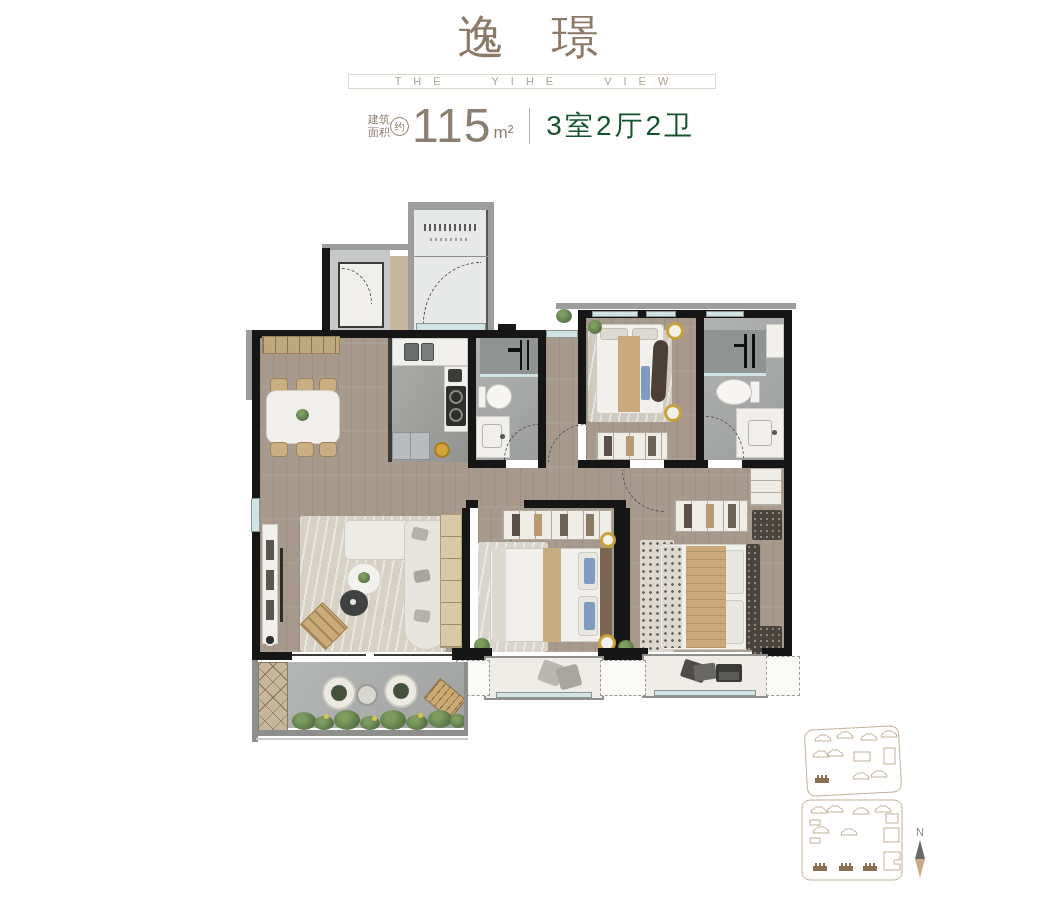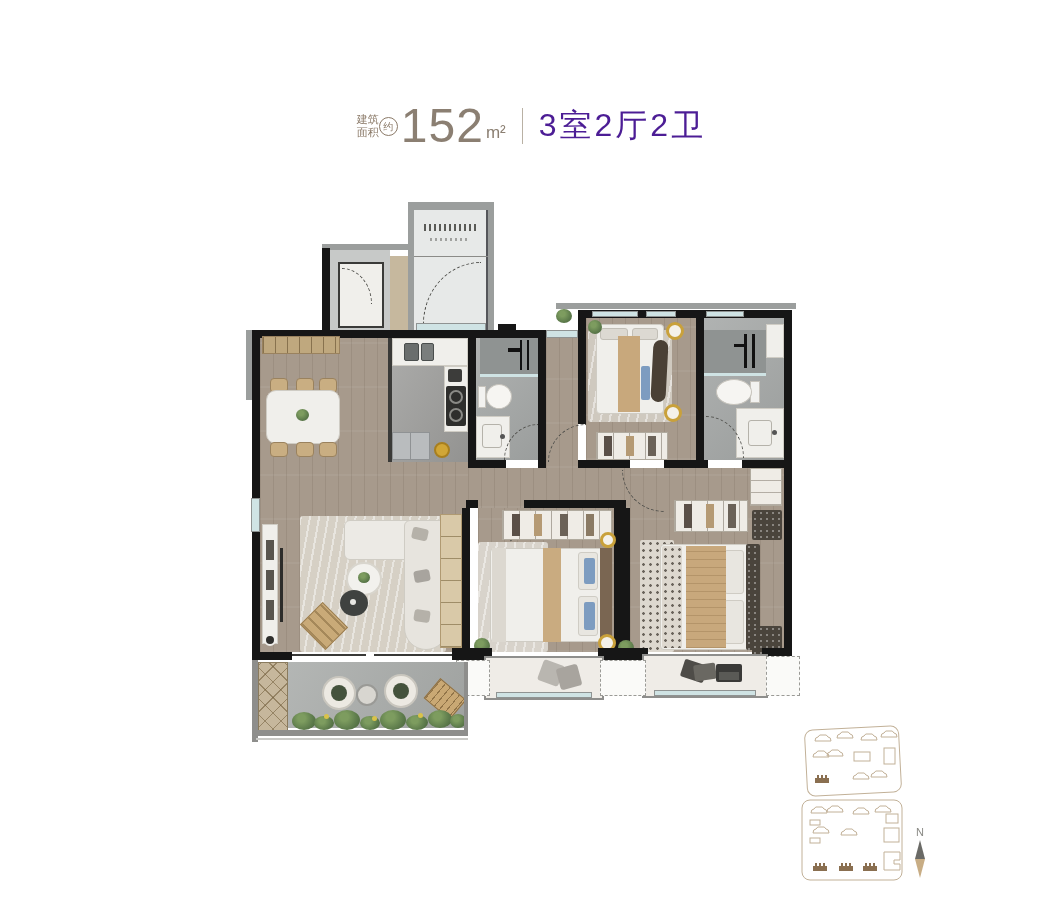--- a/index.html
+++ b/index.html
@@ -32,21 +32,21 @@
          text-align:center;line-height:13px;font-size:11px;letter-spacing:12px;
          word-spacing:24px;color:#b3a694;padding-left:12px;white-space:nowrap;}
   .spec{position:absolute;top:104px;left:0;width:100%;display:flex;
         justify-content:center;align-items:center;color:#8b7a68;}
   .spec .lbl{font-size:11px;line-height:13px;text-align:right;margin-right:0;}
   .spec .circ{width:17px;height:17px;border:1px solid #8b7a68;border-radius:50%;
         font-size:10px;line-height:17px;text-align:center;margin-right:3px;}
   .spec .val{font-size:48px;line-height:44px;font-weight:300;letter-spacing:1px;color:#8b7f72;}
   .spec .unit{font-size:17px;align-self:flex-end;margin:0 0 5px 2px;color:#8b7f72;}
   .spec .divider{width:1px;height:36px;background:#b9b1a4;margin:0 16px;}
-  .spec .layout{font-size:32px;letter-spacing:3px;color:#4c1d95;}
+  .spec .layout{font-size:28px;letter-spacing:3px;color:#14532d;}
 
   
   .foot-head{position:absolute;top:855px;left:0;width:100%;text-align:center;
         font-size:21px;letter-spacing:10px;color:#8b7a68;}
   .foot-desc{position:absolute;top:884px;left:0;width:100%;text-align:center;
         font-size:17px;color:#54544c;letter-spacing:1px;}
 
   
   .compass{position:absolute;left:908px;top:826px;width:24px;text-align:center;}
   .compass .n{font-size:11px;color:#8a8a85;display:block;margin-bottom:2px;}
@@ -72,28 +72,30 @@
   .closet{position:absolute;background:#efece6;border:1px solid #b0aa9e;box-sizing:border-box;
        background-image:repeating-linear-gradient(0deg,rgba(120,112,100,.5) 0 1px,transparent 1px 12px);}
   .darkitem{position:absolute;background:#4a443c;border-radius:2px;
        background-image:radial-gradient(circle,rgba(255,255,255,.35) 1px,transparent 1.4px);background-size:6px 6px;}
 </style>
 </head>
 <body>
 
 <div id="page">
 
+  <div class="title">逸 璟</div>
+  <div class="subtitle-box">THE YIHE VIEW</div>
 
   <div class="spec">
     <div class="lbl">
       <div>建筑</div>
       <div>面积</div>
     </div>
     <div class="circ">约</div>
-    <div class="val">152</div>
+    <div class="val">115</div>
     <div class="unit">m²</div>
     <div class="divider"></div>
     <div class="layout">3室2厅2卫</div>
   </div>
 
   <div class="abs" style="left:0;top:0;width:1063px;height:922px;">
 
     <div class="gray" style="left:322px;top:244px;width:94px;height:6px;"></div>
     <div class="abs" style="left:330px;top:250px;width:60px;height:82px;background:#c7c9c8;"></div>
     <div class="wall" style="left:322px;top:248px;width:8px;height:90px;"></div>

